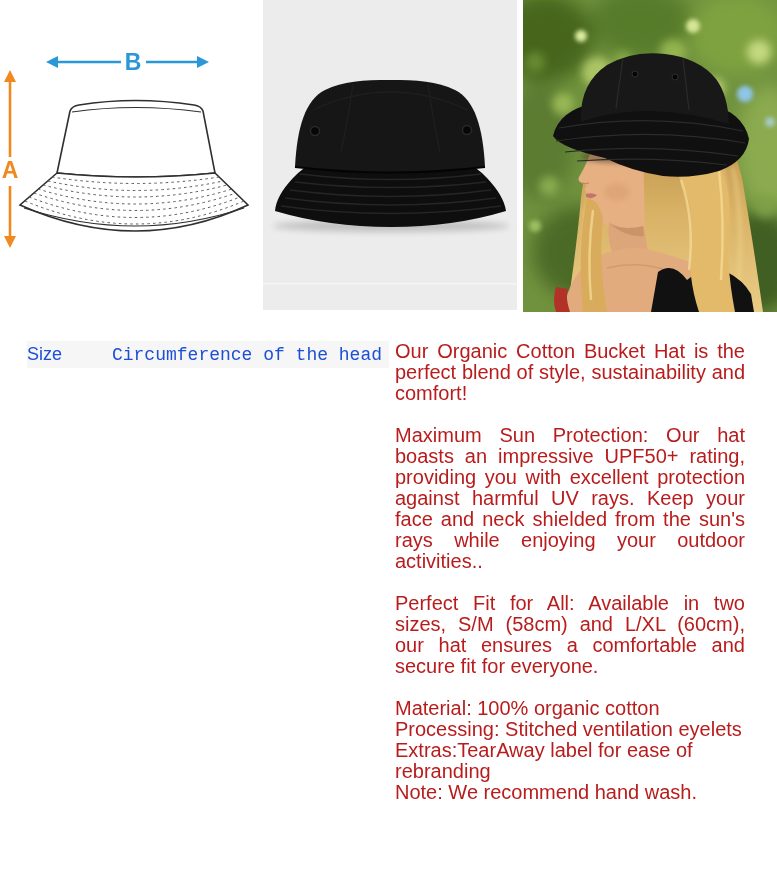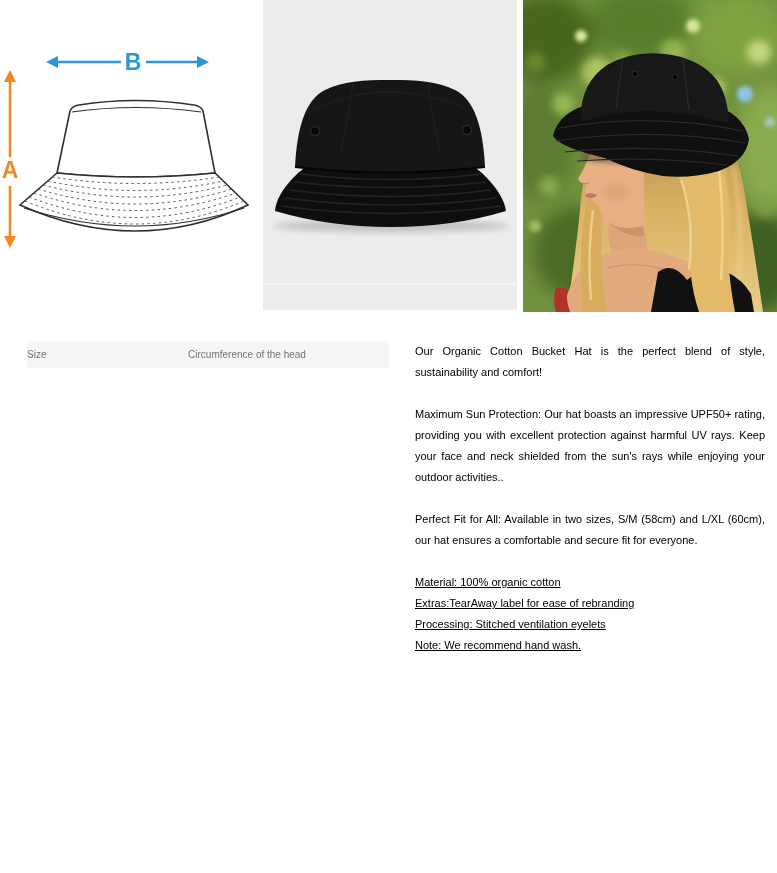--- a/index.html
+++ b/index.html
@@ -5,31 +5,31 @@
   html,body{margin:0;padding:0;background:#ffffff;}
   body{width:777px;height:873px;font-family:"Liberation Sans",sans-serif;overflow:hidden;}
   .gallery{display:flex;align-items:flex-start;}
   .panel{flex:none;}
   .diagram-panel{width:260px;height:312px;margin-right:3px;background:#ffffff;}
   .product-panel{width:254px;height:310px;margin-right:6px;}
   .model-panel{width:254px;height:312px;}
   svg{display:block;}
 
   .content{display:flex;align-items:flex-start;padding:29px 0 0 27px;box-sizing:border-box;}
-  table.size-table{width:362px;border-collapse:collapse;font-size:10px;color:#737373;table-layout:fixed;}
+  table.size-table{width:362px;border-collapse:collapse;font-size:18px;color:#1d4ed8;table-layout:fixed;}
   table.size-table th,table.size-table td{font-weight:400;padding:0;height:26px;}
   table.size-table thead tr{background:#f6f6f6;height:27px;}
   table.size-table tbody tr.row-odd{background:#e5e5e5;}
   table.size-table tbody tr.row-even{background:#f4f4f4;}
   .col-size{text-align:left;padding-left:26px;width:78px;}
-  .col-circ{text-align:center;}
-
-  .desc{margin-left:26px;width:350px;font-size:11px;line-height:21px;color:#000000;}
+  .col-circ{text-align:center;font-family:Liberation Mono, monospace;}
+
+  .desc{margin-left:6px;width:350px;font-size:20px;line-height:21px;color:#b91c1c;}
   .desc p{margin:0 0 21px 0;text-align:justify;hyphens:auto;-webkit-hyphens:auto;}
-  .specs .spec-line{line-height:21px;text-decoration:underline;}
+  .specs .spec-line{line-height:21px;}
 </style>
 </head>
 <body>
 
 <div class="gallery">
 
   <div class="panel diagram-panel">
     <svg viewBox="0 0 260 312" width="260" height="312">
 
       <g>
@@ -210,18 +210,18 @@
     <tbody>
     </tbody>
   </table>
 
   <div class="desc">
     <p>Our Organic Cotton Bucket Hat is the perfect blend of style, sustainability and comfort!</p>
     <p>Maximum Sun Protection: Our hat boasts an impressive UPF50+ rating, providing you with excellent protection against harmful UV rays. Keep your face and neck shielded from the sun's rays while enjoying your outdoor activities..</p>
     <p>Perfect Fit for All: Available in two sizes, S/M (58cm) and L/XL (60cm), our hat ensures a comfortable and secure fit for everyone.</p>
     <div class="specs">
       <div class="spec-line">Material: 100% organic cotton</div>
+      <div class="spec-line">Processing: Stitched ventilation eyelets</div>
       <div class="spec-line">Extras:TearAway label for ease of rebranding</div>
-      <div class="spec-line">Processing: Stitched ventilation eyelets</div>
       <div class="spec-line">Note: We recommend hand wash.</div>
     </div>
   </div>
 </div>
 
 </body></html>

